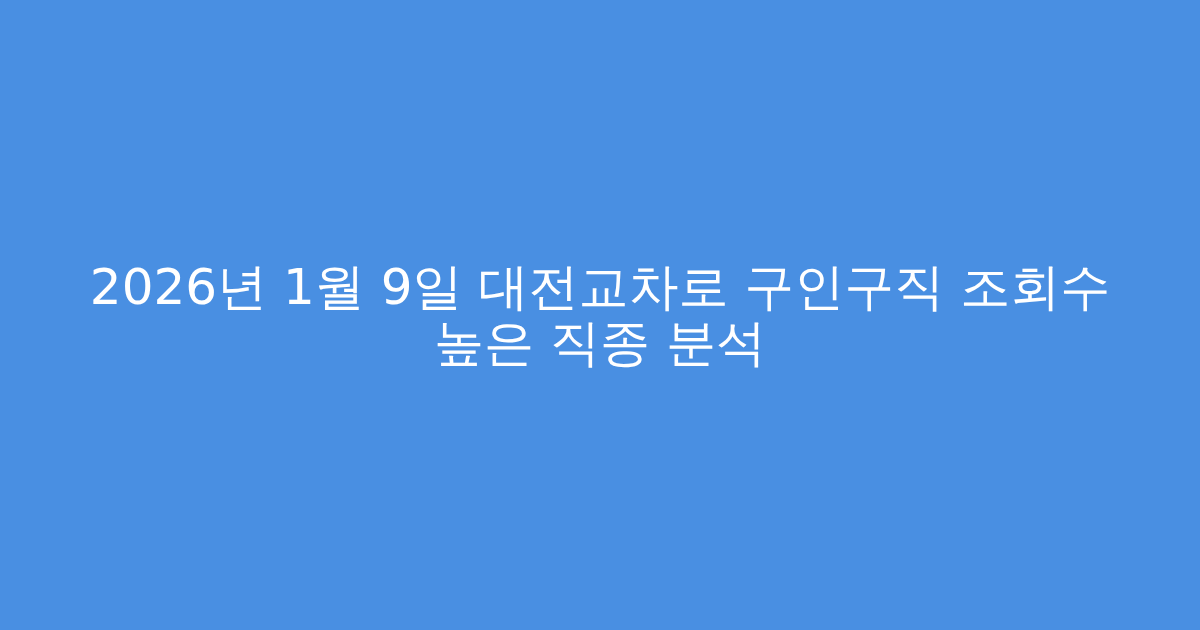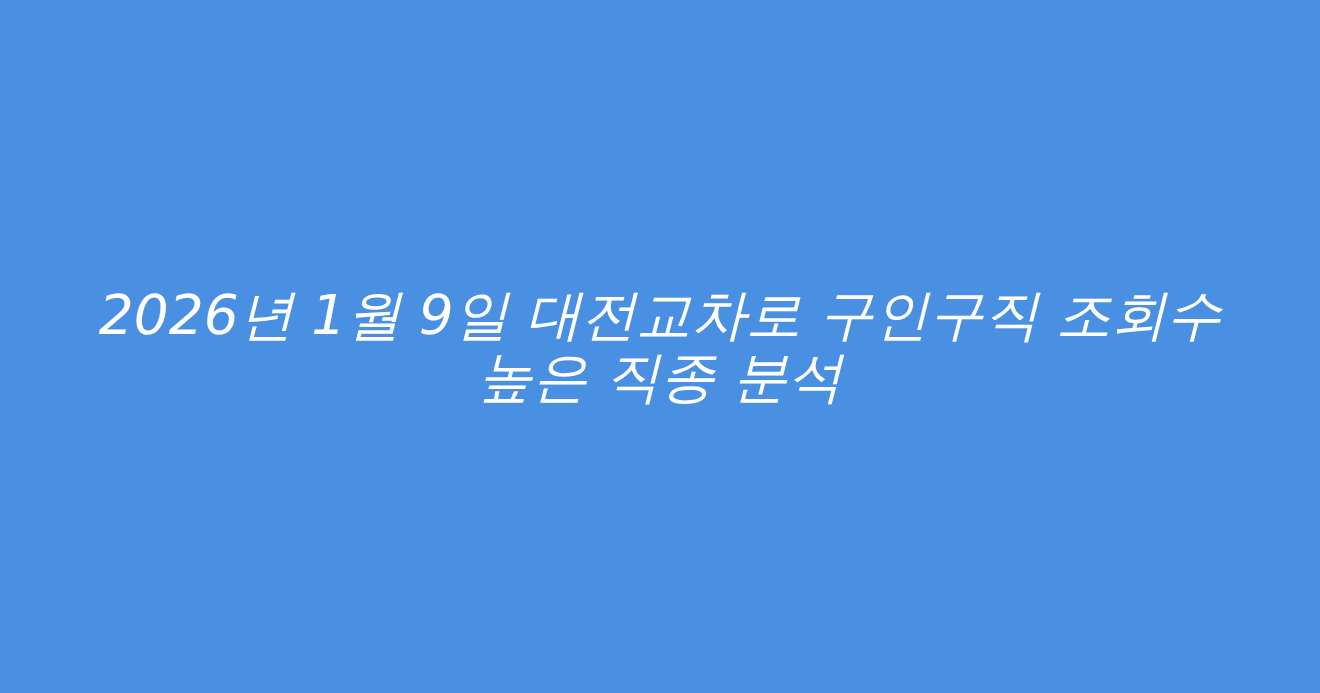--- a/index.html
+++ b/index.html
@@ -23,21 +23,20 @@
     align-items: center;
     justify-content: center;
     box-sizing: border-box;
   }
 
   .banner-inner {
     width: 1200px;
     display: flex;
     align-items: center;
     justify-content: center;
-    font-style: italic;
   }
 
   .banner-title {
     display: block;
     width: 1060px;
     margin: 0;
     padding: 0;
     color: #ffffff;
     font-family: "DejaVu Sans", "Liberation Sans", sans-serif;
     font-size: 50px;

